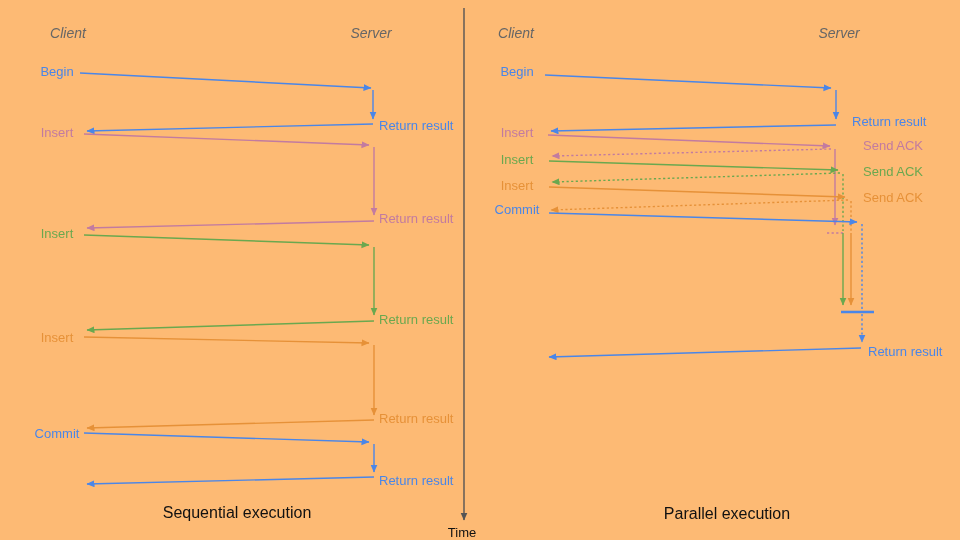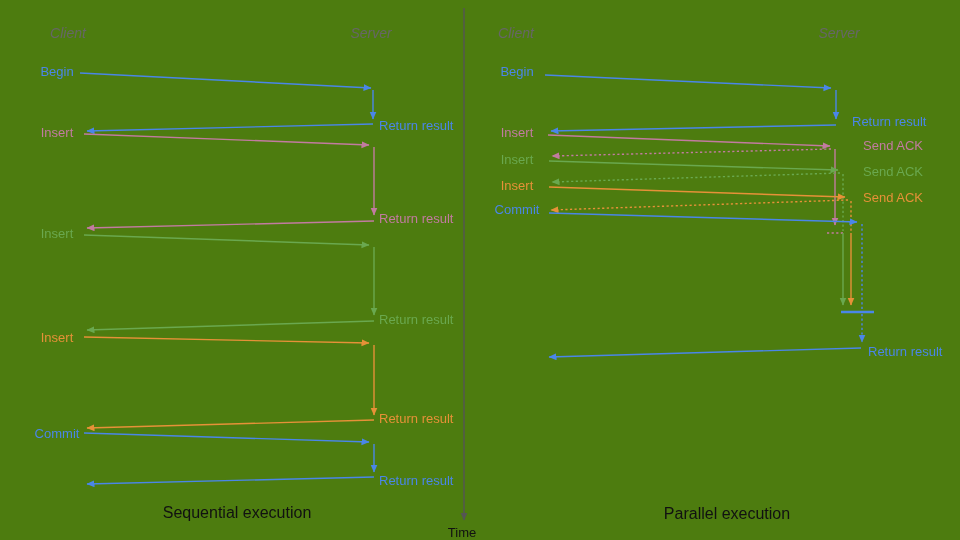--- a/index.html
+++ b/index.html
@@ -1,16 +1,16 @@
 <!DOCTYPE html>
 <html style="--blue: #4a86e8; --pink: #c27ba0; --green: #6aa84f; --orange: #e69138; --gray: #666666; --axis: #555555; --title: #111111;"><head>
 <meta charset="utf-8">
 <style>
   html,body{margin:0;padding:0;background:#ffffff;}
-  .canvas{position:relative;width:960px;height:540px;background:#4d7c0f;overflow:hidden;
+  .canvas{position:relative;width:960px;height:540px;background:#fdba74;overflow:hidden;
           font-family:"Liberation Sans",sans-serif;}
   svg{position:absolute;left:0;top:0;}
   svg path.ln{fill:none;stroke-width:1.4;}
   svg path.thick{stroke-width:2.6;}
   svg .dash{stroke-dasharray:2.2 2.4;}
   svg text{font-family:"Liberation Sans",sans-serif;font-size:13px;stroke:none;}
   .t-header{font-size:14px;font-style:italic;fill:var(--gray,#666);}
   .t-title{font-size:16px;fill:var(--title,#111);}
   .t-time{font-size:13px;fill:var(--title,#111);}
   .mid{text-anchor:middle;}

